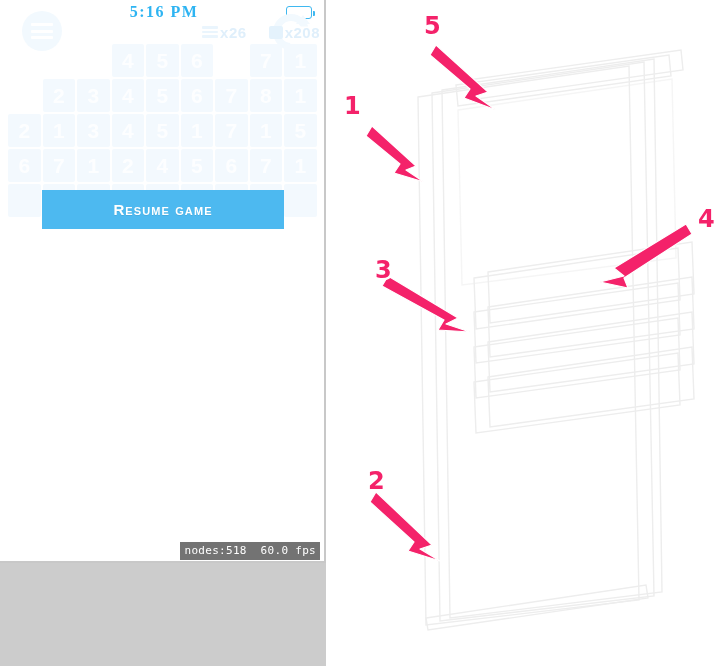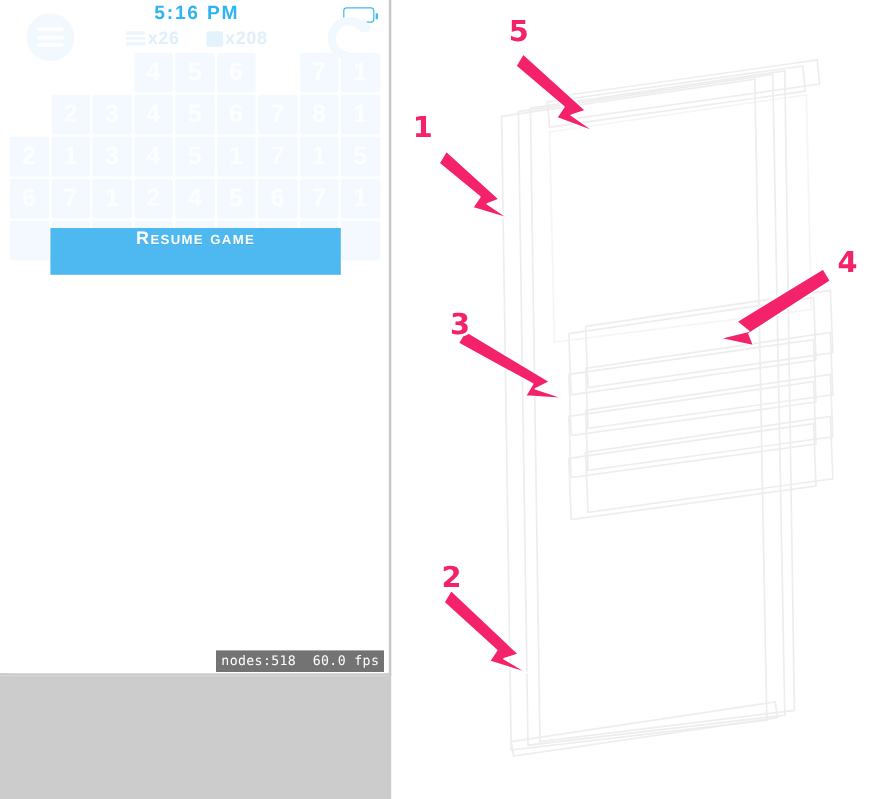--- a/index.html
+++ b/index.html
@@ -23,21 +23,21 @@
     border-bottom:2px solid #c8c8c8;
     box-sizing:border-box;
   }
   .sim-screen{
     position:absolute;left:8px;top:2px;width:312px;height:559px;
     background:#ffffff;overflow:hidden;
   }
 
   
   .status-bar{
-    position:absolute;left:0;top:0;width:312px;height:22px;
+    position:absolute;left:0;top:0;width:312px;height:22px;font-family:Liberation Serif, serif;
   }
   .status-time{
     position:absolute;left:0;right:0;top:1px;
     text-align:center;
     color:#2EB4F2;
     font-size:16px;font-weight:bold;letter-spacing:1.5px;
   }
   .battery{
     position:absolute;right:8px;top:4px;
     width:26px;height:13px;
@@ -76,21 +76,21 @@
     position:absolute;right:2px;top:4px;
     width:0;height:0;
     border-left:7px solid transparent;
     border-right:7px solid transparent;
     border-bottom:9px solid #F2F9FE;
   }
 
   
   .stats-row{
     position:absolute;left:0;right:0;top:20px;height:20px;
-    display:flex;align-items:center;justify-content:center;gap:22px;
+    display:flex;align-items:center;justify-content:flex-end;gap:22px;
   }
   .stat{display:flex;align-items:center;gap:2px;}
   .stat .icn-lines{width:16px;height:12px;position:relative;}
   .stat .icn-lines i{position:absolute;left:0;width:16px;height:2.6px;background:#EAF5FD;border-radius:1px;}
   .stat .icn-lines i:nth-child(1){top:0px;}
   .stat .icn-lines i:nth-child(2){top:4.5px;}
   .stat .icn-lines i:nth-child(3){top:9px;}
   .stat .icn-sq{width:14px;height:13px;background:#E4F2FC;border-radius:2px;}
   .stat .val{color:#DFEFFB;font-size:15px;font-weight:bold;letter-spacing:0.5px;}
 
@@ -116,21 +116,21 @@
   }
   .cell.empty{background:transparent;}
 
   
   .menu-buttons{
     position:absolute;left:34px;top:188px;width:242px;
   }
   .mbtn{
     position:relative;width:242px;height:39px;
     background:#4DB9F0;
-    display:flex;justify-content:center;
+    display:flex;align-items:center;justify-content:center;
     margin-bottom:11px;
     color:#ffffff;
     font-size:15px;font-weight:bold;letter-spacing:1.1px;
     font-variant:small-caps;
     text-shadow:0 1px 0 rgba(0,0,0,0.07);
     cursor:pointer;
     user-select:none;
   }
   .mbtn .chk{margin-left:8px;font-size:17px;font-weight:normal;}
 

